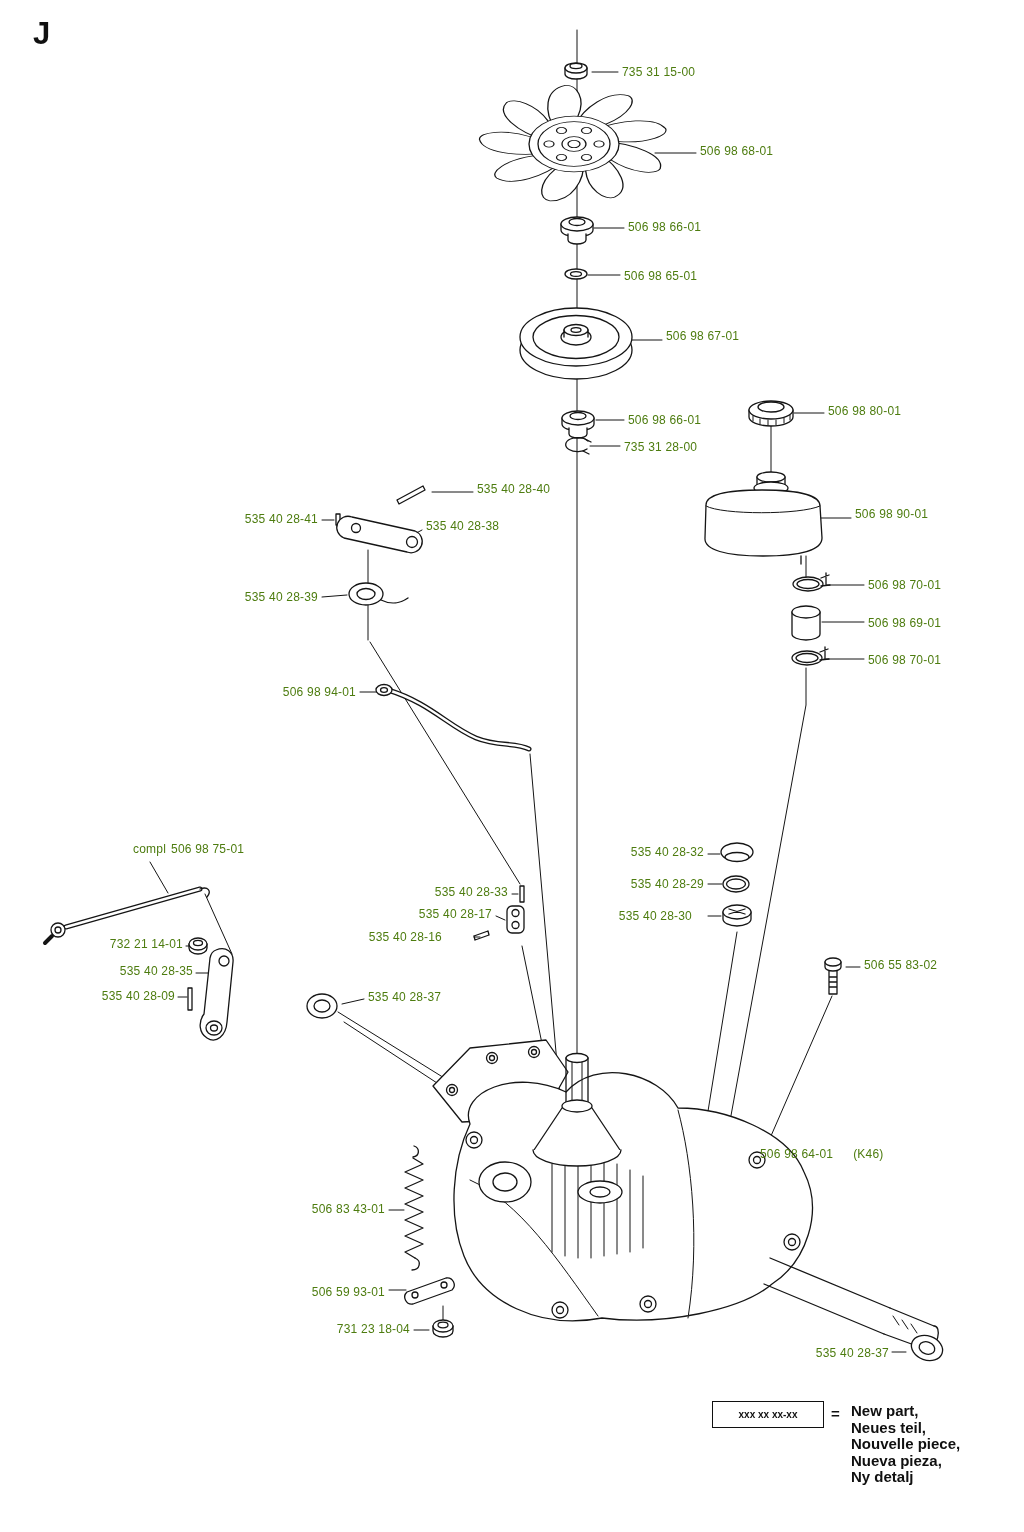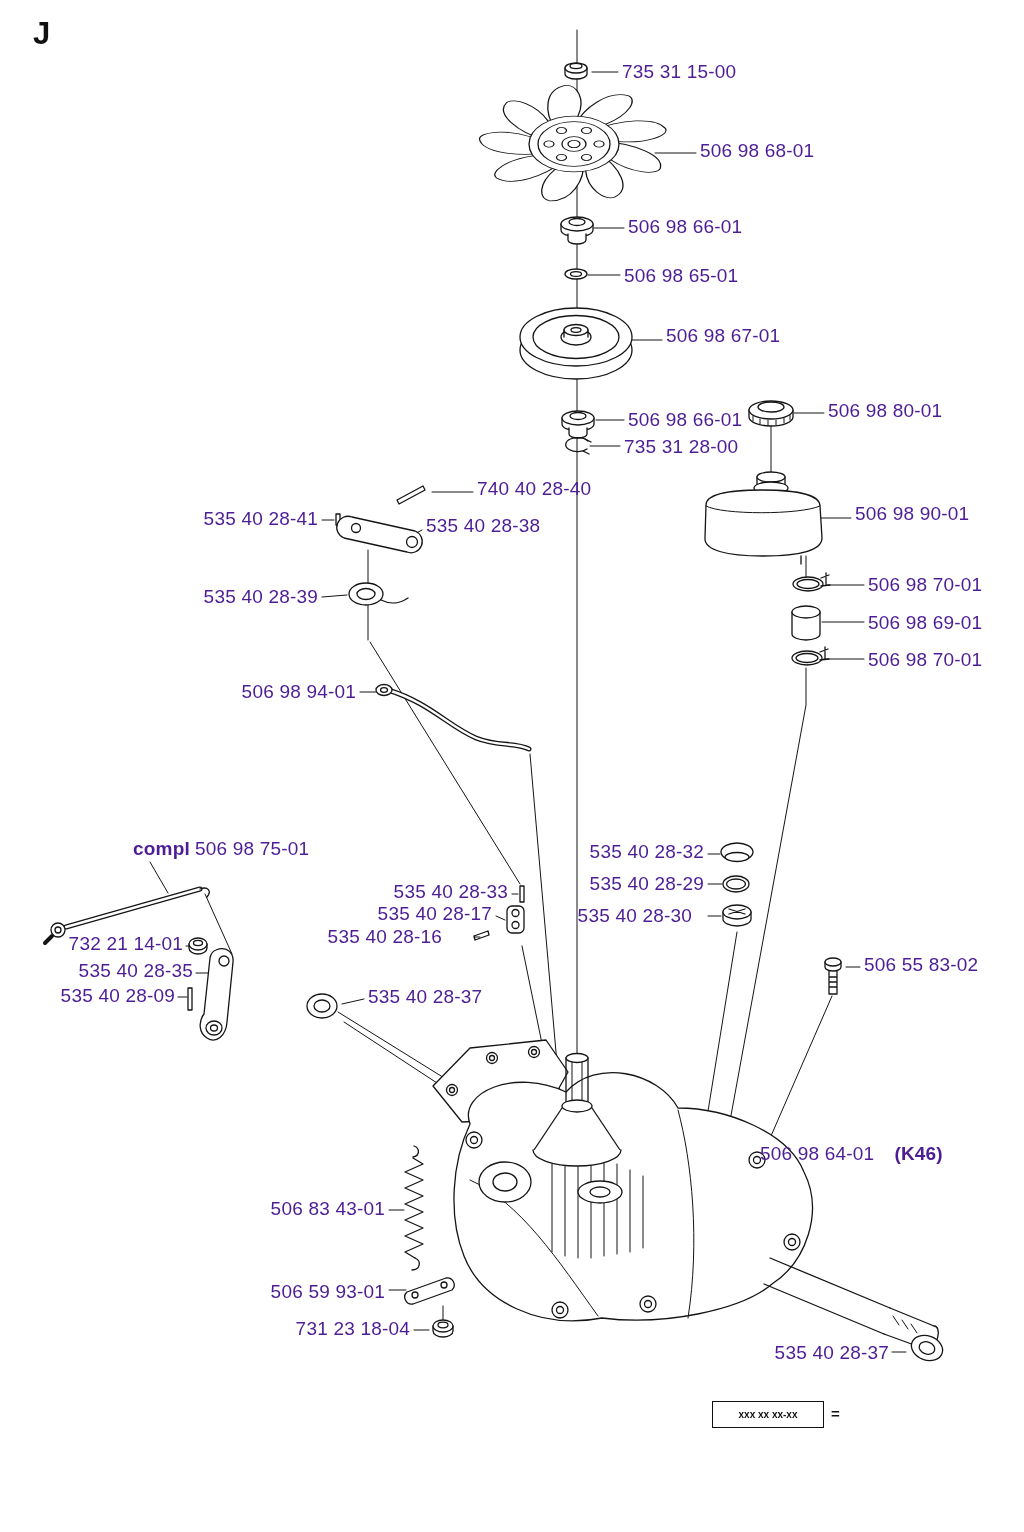--- a/index.html
+++ b/index.html
@@ -2,27 +2,27 @@
 <html><head>
 <meta charset="utf-8">
 <style>
   html,body{margin:0;padding:0;background:#fff;}
   .stage{
     position:relative;width:1024px;height:1532px;background:#ffffff;
     font-family:"Liberation Sans",sans-serif;color:#101010;overflow:hidden;
   }
   .art{position:absolute;left:0;top:0;}
   .lbl{
-    position:absolute;font-size:19px;line-height:16px;white-space:nowrap;
-    color:#4c1d95;letter-spacing:.2px;
+    position:absolute;font-size:12px;line-height:16px;white-space:nowrap;
+    color:#4d7c0f;letter-spacing:.2px;
   }
   .section-letter{
     position:absolute;left:33px;top:16px;font-size:31px;font-weight:bold;
   }
-  .bold{font-weight:bold;}
+  .bold{font-weight:normal;}
   .pre{margin-right:5px;}
   .suf{margin-left:20px;}
   .legend-box{
     position:absolute;left:712px;top:1401px;width:110px;height:25px;
     border:1.6px solid #101010;display:flex;align-items:center;justify-content:center;
     font-size:10px;font-weight:bold;
   }
   .legend-eq{position:absolute;left:831px;top:1405px;font-size:15px;font-weight:bold;}
   .legend-lines{position:absolute;left:851px;top:1403px;font-size:15px;font-weight:bold;line-height:16.5px;}
 </style>
@@ -349,21 +349,21 @@
   <div class="section-letter">J</div>
 
   <div class="lbl" style="left:622px;top:64px">735 31 15-00</div>
   <div class="lbl" style="left:700px;top:143px">506 98 68-01</div>
   <div class="lbl" style="left:628px;top:219px">506 98 66-01</div>
   <div class="lbl" style="left:624px;top:268px">506 98 65-01</div>
   <div class="lbl" style="left:666px;top:328px">506 98 67-01</div>
   <div class="lbl" style="left:628px;top:412px">506 98 66-01</div>
   <div class="lbl" style="left:624px;top:439px">735 31 28-00</div>
   <div class="lbl" style="left:828px;top:403px">506 98 80-01</div>
-  <div class="lbl" style="left:477px;top:481px">740 40 28-40</div>
+  <div class="lbl" style="left:477px;top:481px">535 40 28-40</div>
   <div class="lbl" style="right:706px;top:511px">535 40 28-41</div>
   <div class="lbl" style="left:426px;top:518px">535 40 28-38</div>
   <div class="lbl" style="left:855px;top:506px">506 98 90-01</div>
   <div class="lbl" style="right:706px;top:589px">535 40 28-39</div>
   <div class="lbl" style="left:868px;top:577px">506 98 70-01</div>
   <div class="lbl" style="left:868px;top:615px">506 98 69-01</div>
   <div class="lbl" style="left:868px;top:652px">506 98 70-01</div>
   <div class="lbl" style="right:668px;top:684px">506 98 94-01</div>
 
   <div class="lbl" style="left:133px;top:841px">
@@ -388,14 +388,21 @@
 
   <div class="lbl" style="right:639px;top:1201px">506 83 43-01</div>
   <div class="lbl" style="right:639px;top:1284px">506 59 93-01</div>
   <div class="lbl" style="right:614px;top:1321px">731 23 18-04</div>
   <div class="lbl" style="right:135px;top:1345px">535 40 28-37</div>
 
   <div class="legend-box">
     <span>xxx xx xx-xx</span>
   </div>
   <div class="legend-eq">=</div>
+  <div class="legend-lines">
+    <div>New part,</div>
+    <div>Neues teil,</div>
+    <div>Nouvelle piece,</div>
+    <div>Nueva pieza,</div>
+    <div>Ny detalj</div>
+  </div>
 
 </div>
 
 </body></html>

